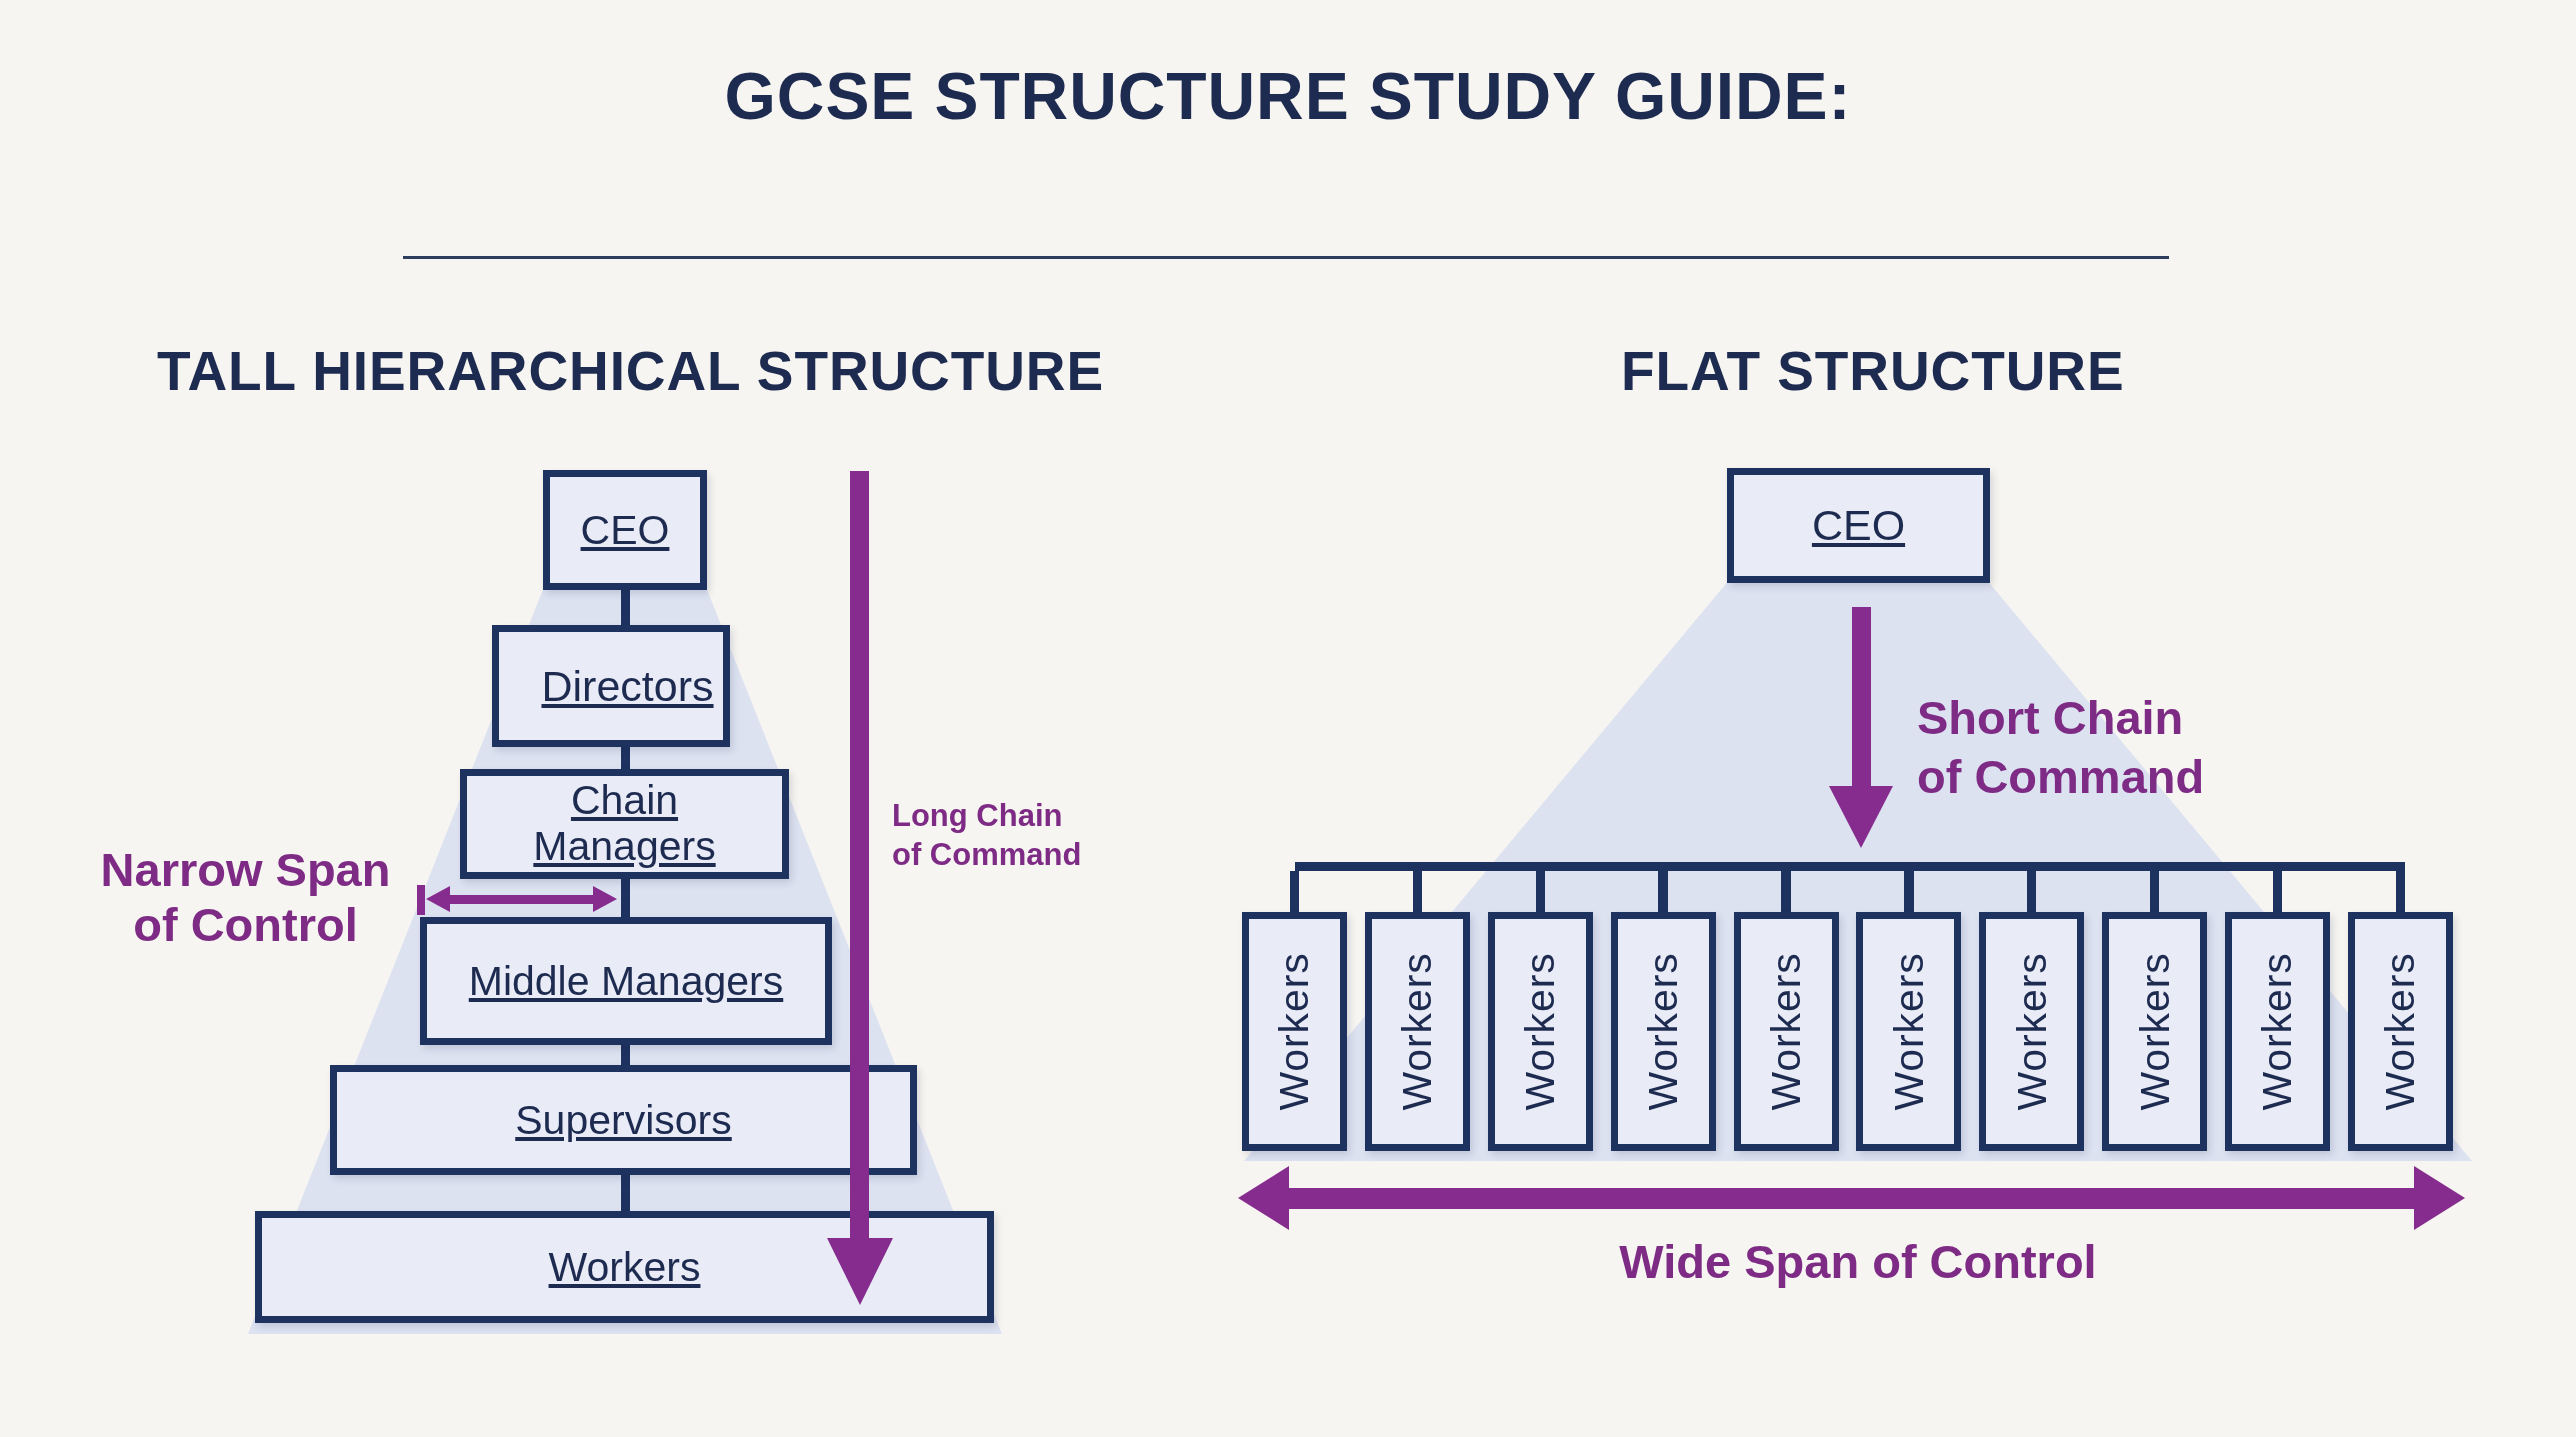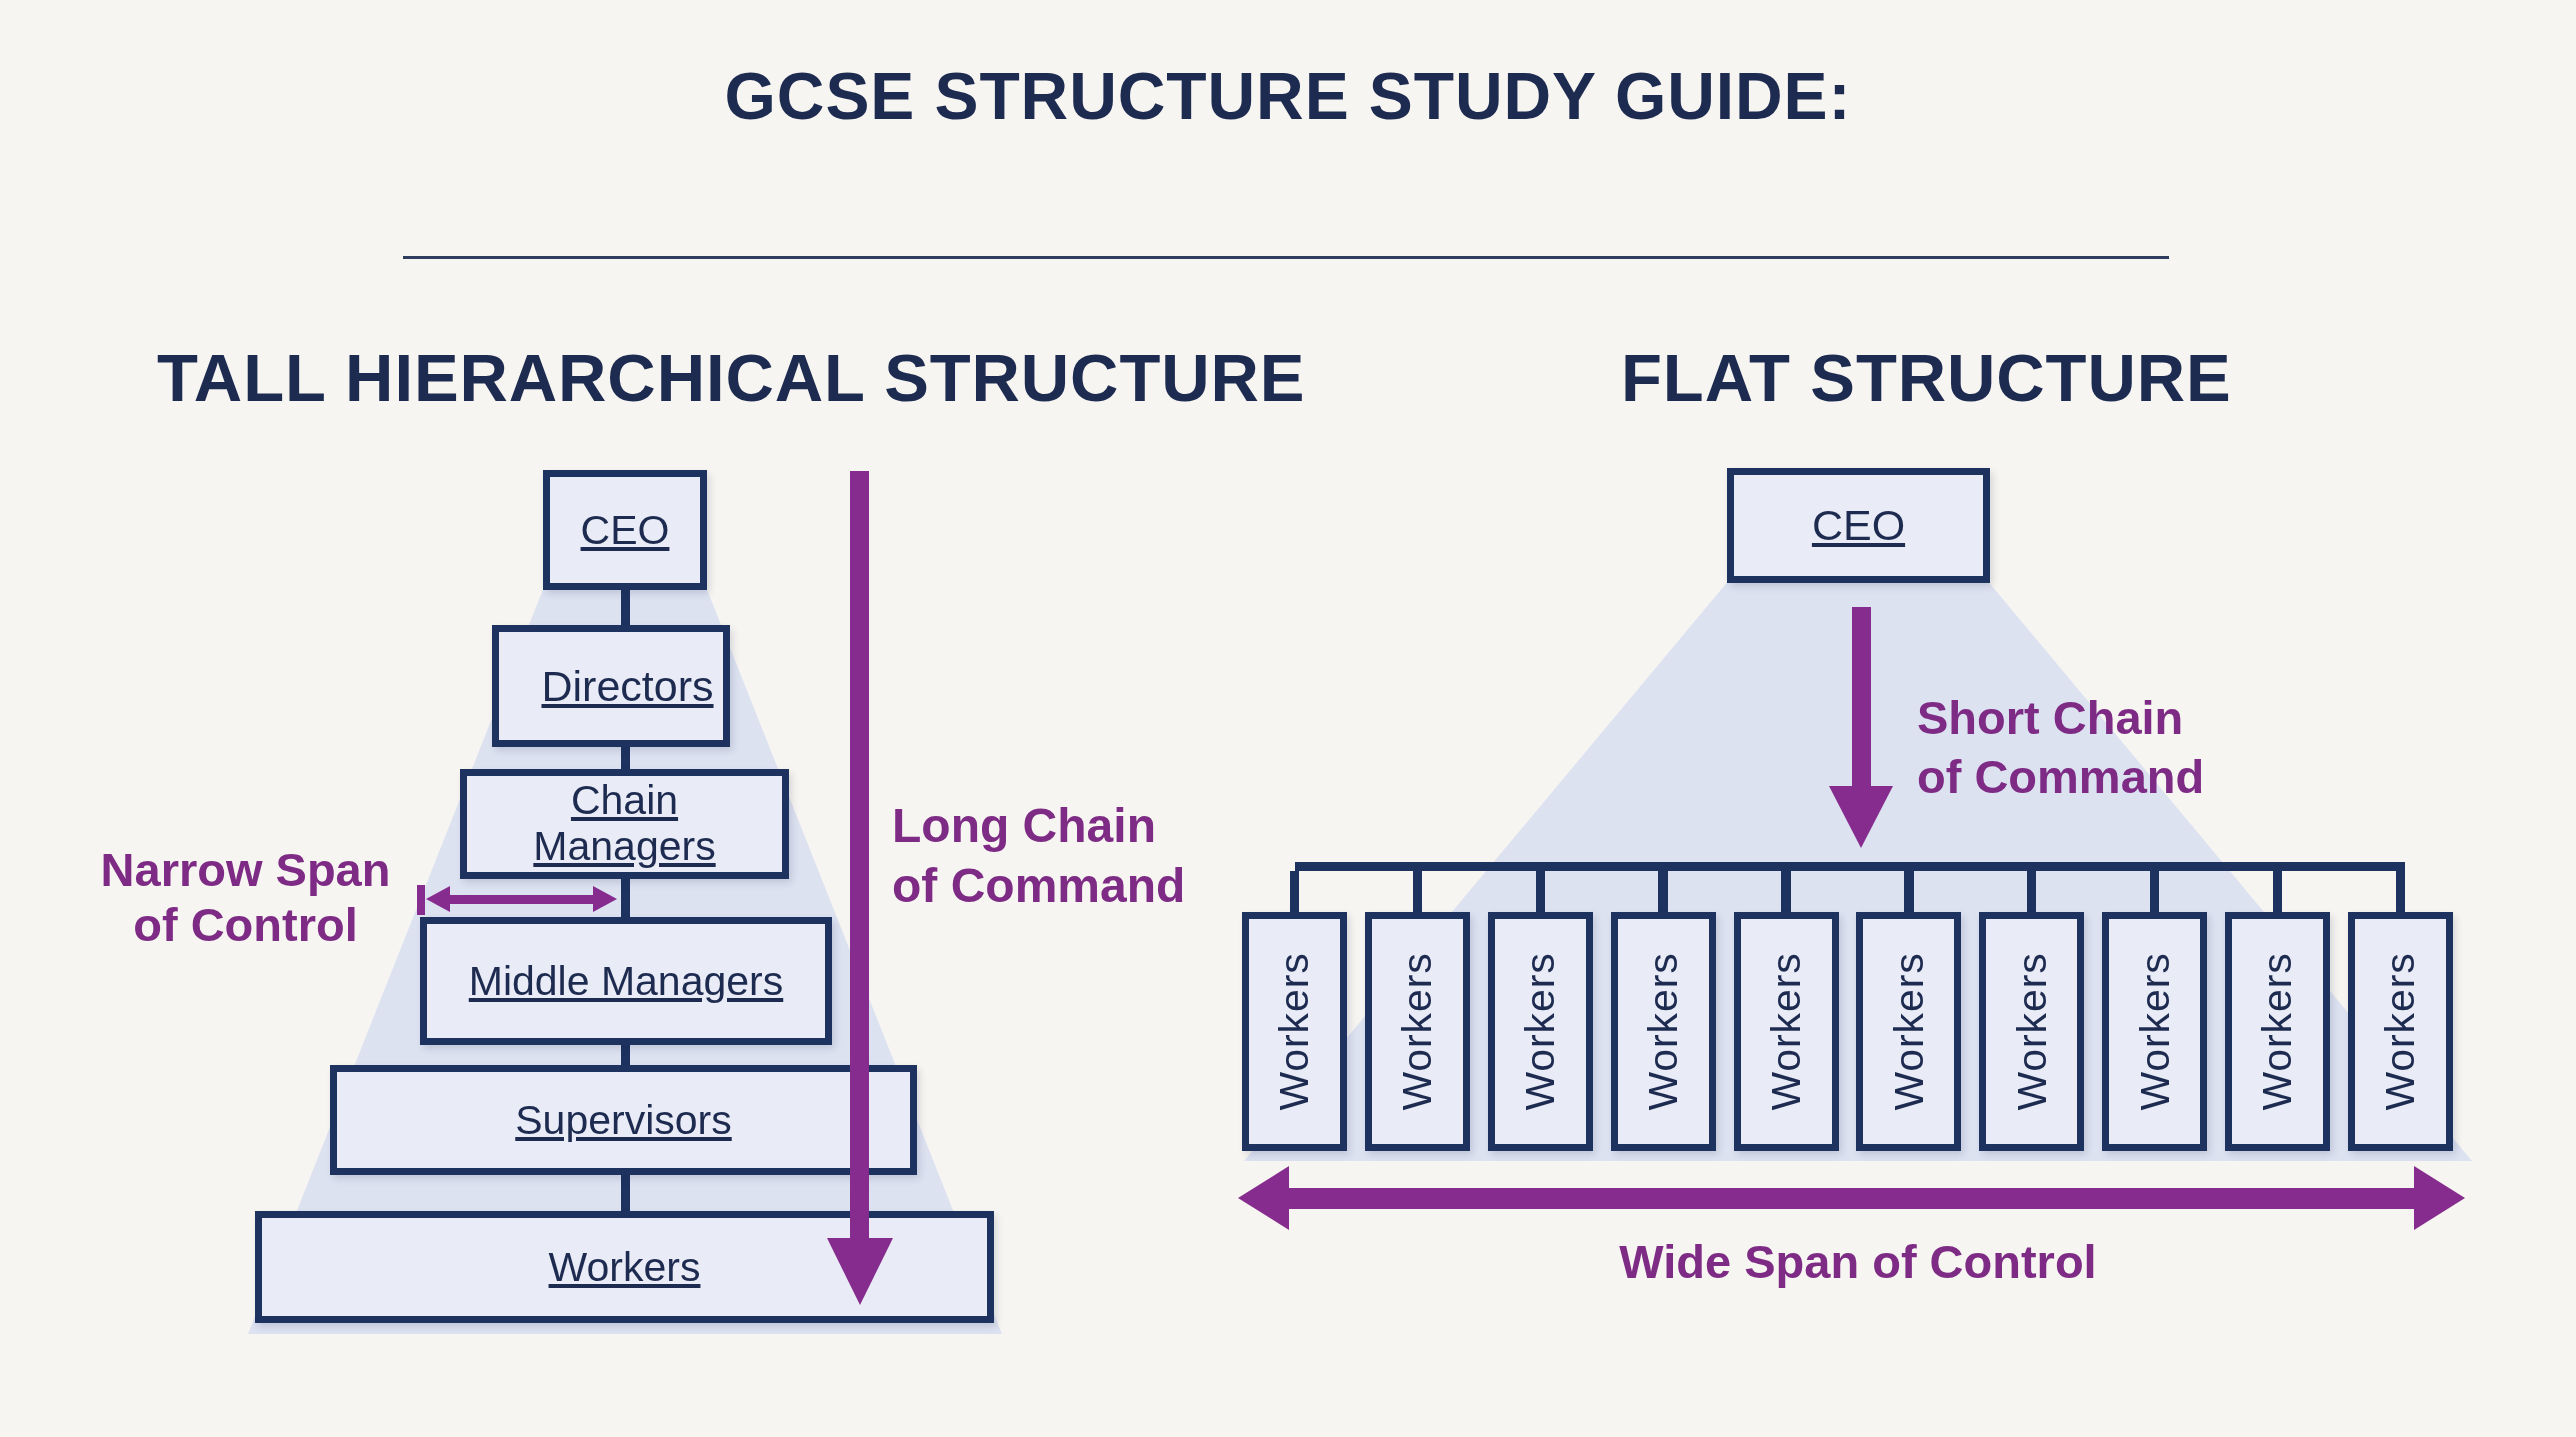--- a/index.html
+++ b/index.html
@@ -13,21 +13,21 @@
     font-family:"Liberation Sans","DejaVu Sans",sans-serif;
     color:var(--navy);
   }
   
   .title-line{position:absolute;left:0;width:100%;text-align:center;
     font-size:66px;font-weight:700;letter-spacing:0.9px;color:var(--navy);}
   .t1{top:58px;}
   .t2{top:146px;}
   .title-rule{position:absolute;left:403px;top:256px;width:1766px;height:2.8px;background:var(--rule);}
   
-  .sec-heading{position:absolute;top:339px;font-size:67px;font-weight:700;
+  .sec-heading{position:absolute;top:339px;font-size:55px;font-weight:700;
     letter-spacing:0.9px;color:var(--navy);white-space:nowrap;}
   .heading-left{left:157px;}
   .heading-right{left:1621px;}
   
   .tri{position:absolute;background:var(--tri);z-index:1;}
   .tri-left{left:248px;top:590px;width:754px;height:744px;
     clip-path:polygon(39.1% 0,60.9% 0,100% 100%,0 100%);}
   .tri-right{left:1244px;top:583px;width:1228px;height:578px;
     clip-path:polygon(39.3% 0,60.7% 0,100% 100%,0 100%);}
   
@@ -42,21 +42,21 @@
   .lv3{left:420px;top:917px;width:412px;height:128px;font-size:41px;}
   .lv4{left:330px;top:1065px;width:587px;height:110px;font-size:41px;}
   .lv5{left:255px;top:1211px;width:739px;height:112px;font-size:41px;}
   
   .conn{position:absolute;left:621px;width:9.4px;background:var(--border);z-index:2;}
   .c0{top:586px;height:43px;} .c1{top:743px;height:30px;} .c2{top:876px;height:45px;}
   .c3{top:1026px;height:43px;} .c4{top:1172px;height:43px;}
   
   .plabel{position:absolute;font-weight:700;color:var(--purple-text);z-index:5;}
   .narrow-label{left:84px;top:842px;width:323px;text-align:center;font-size:47px;line-height:1.18;}
-  .long-label{left:892px;top:796px;font-size:48px;line-height:1.26;white-space:nowrap;}
+  .long-label{left:892px;top:796px;font-size:31px;line-height:1.26;white-space:nowrap;}
   .short-label{left:1917px;top:672px;font-size:47px;line-height:1.26;white-space:nowrap;margin-top:16px;}
   .wide-label{left:1474px;top:1234px;width:768px;text-align:center;font-size:47px;white-space:nowrap;}
   .shaft{position:absolute;background:var(--purple);z-index:4;}
   .head{position:absolute;width:0;height:0;z-index:4;}
   
   .long-shaft{left:850px;top:471px;width:19px;height:769px;}
   .long-head{left:827px;top:1238px;border-left:33px solid transparent;
     border-right:33px solid transparent;border-top:67px solid var(--purple);}
   
   .short-shaft{left:1852px;top:607px;width:19px;height:182px;}

